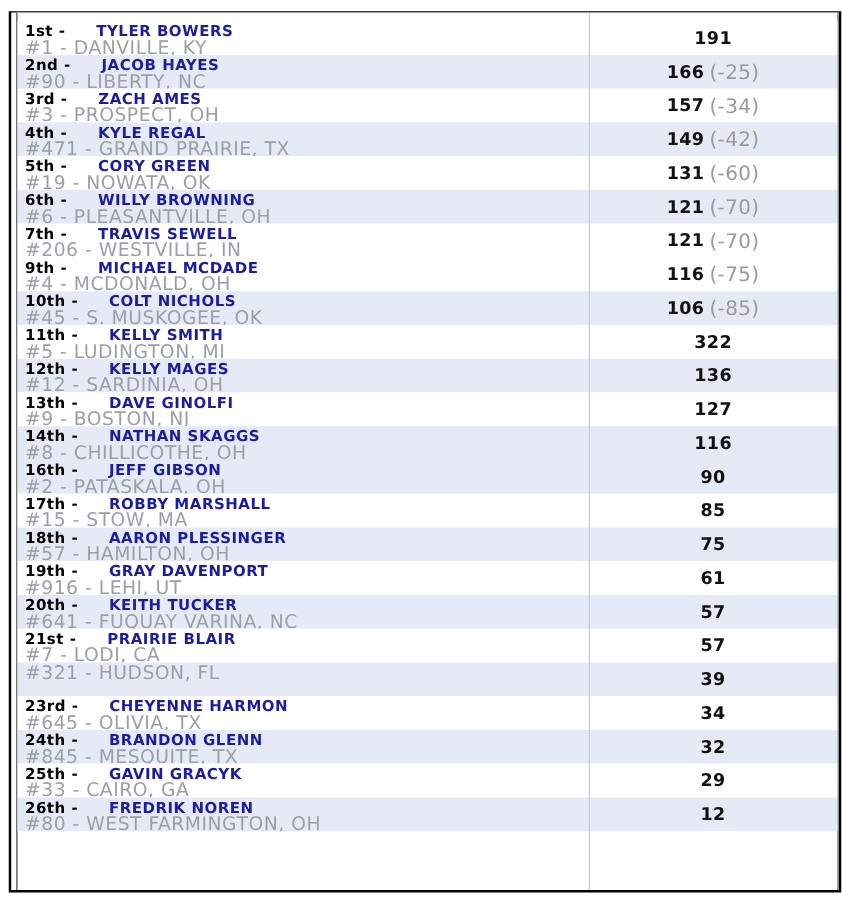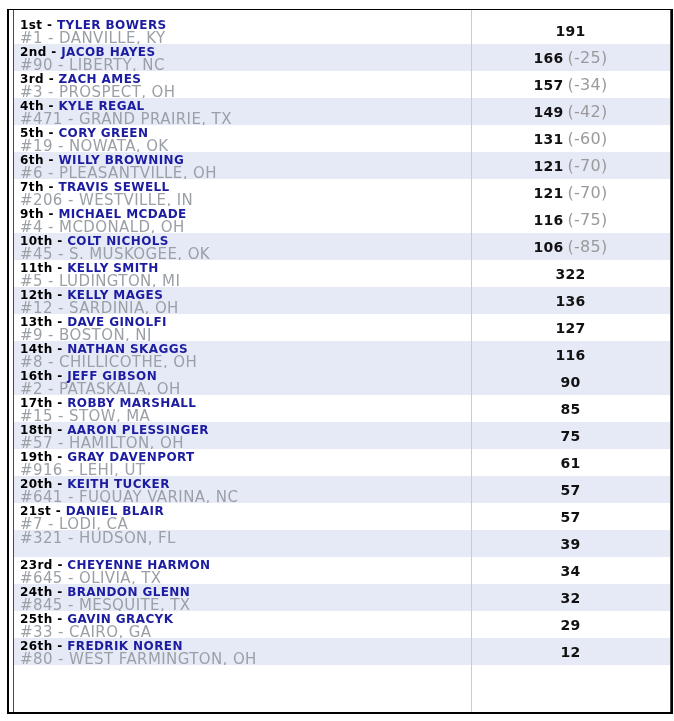--- a/index.html
+++ b/index.html
@@ -63,20 +63,21 @@
   .line1 {
     font-size: 12px;
     font-weight: bold;
     color: #000000;
     letter-spacing: 0.4px;
     line-height: 13px;
     white-space: nowrap;
   }
   .line1 .name {
     color: var(--name-color, #1c1ca0);
+    margin-left: 20px;
   }
   .line2 {
     font-size: 15px;
     color: var(--detail-color, #9aa0a6);
     letter-spacing: 0.4px;
     line-height: 12px;
     white-space: nowrap;
   }
   .cell-points {
     position: absolute;
@@ -283,21 +284,21 @@
     <div class="cell-rider">
       <div class="line1"><span class="pos">20th</span><span class="sep"> - </span><span class="name">KEITH TUCKER</span></div>
       <div class="line2">#641 - FUQUAY VARINA, NC</div>
     </div>
     <div class="cell-points">
             <span class="pts">57</span>
           </div>
   </div>
         <div class="row">
     <div class="cell-rider">
-      <div class="line1"><span class="pos">21st</span><span class="sep"> - </span><span class="name">DANIEL BLAIR</span></div>
+      <div class="line1"><span class="pos">21st</span><span class="sep"> - </span><span class="name">PRAIRIE BLAIR</span></div>
       <div class="line2">#7 - LODI, CA</div>
     </div>
     <div class="cell-points">
             <span class="pts">57</span>
           </div>
   </div>
         <div class="row alt">
     <div class="cell-rider">
       <div class="line2">#321 - HUDSON, FL</div>
     </div>

